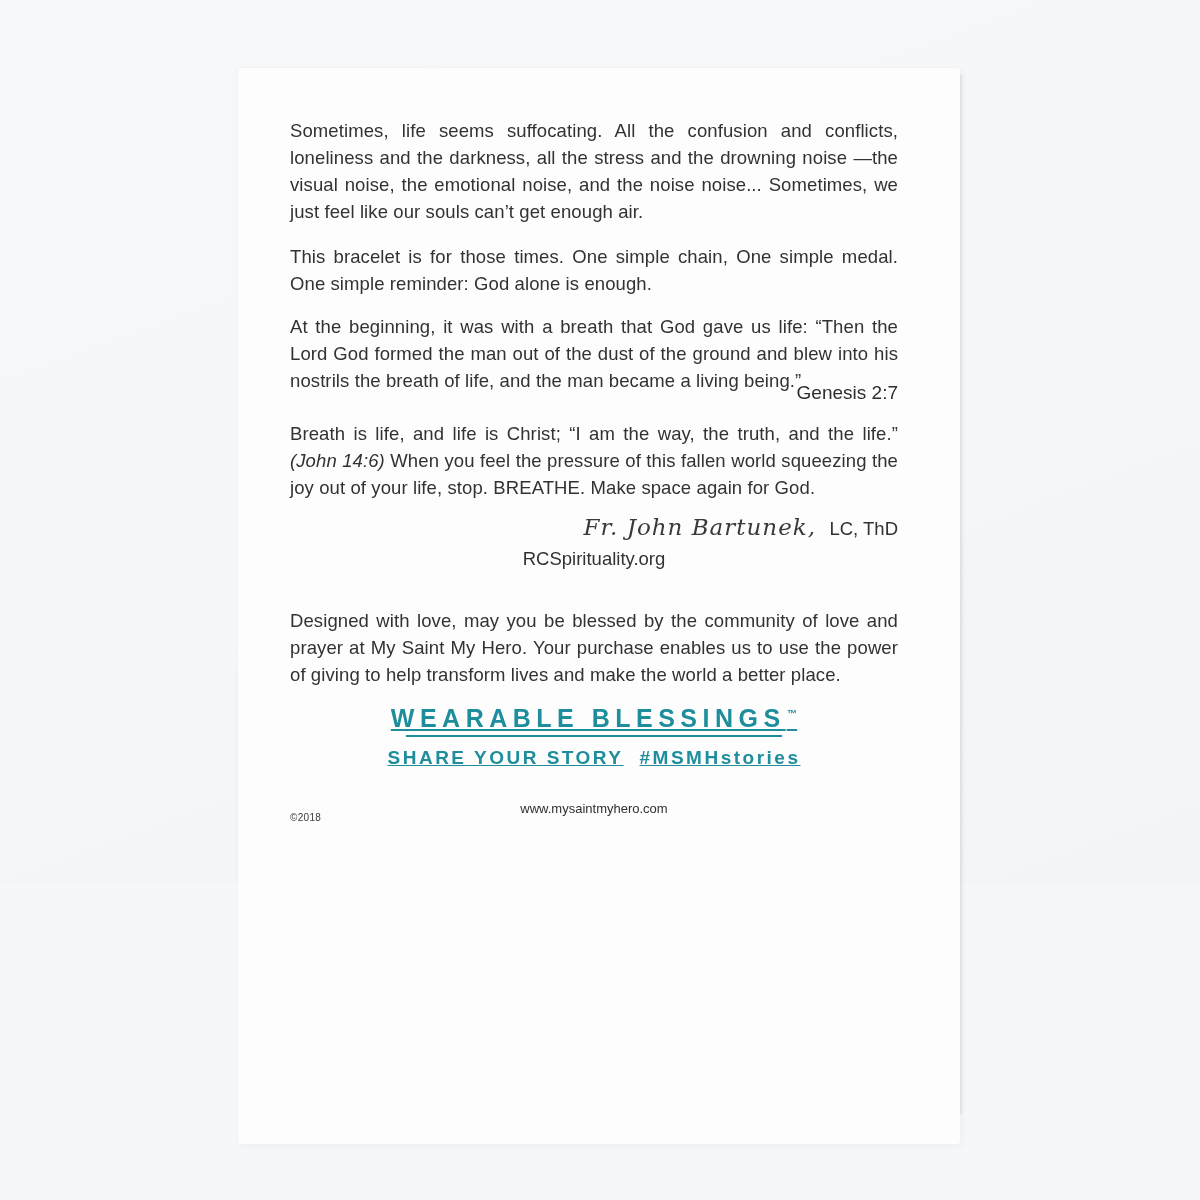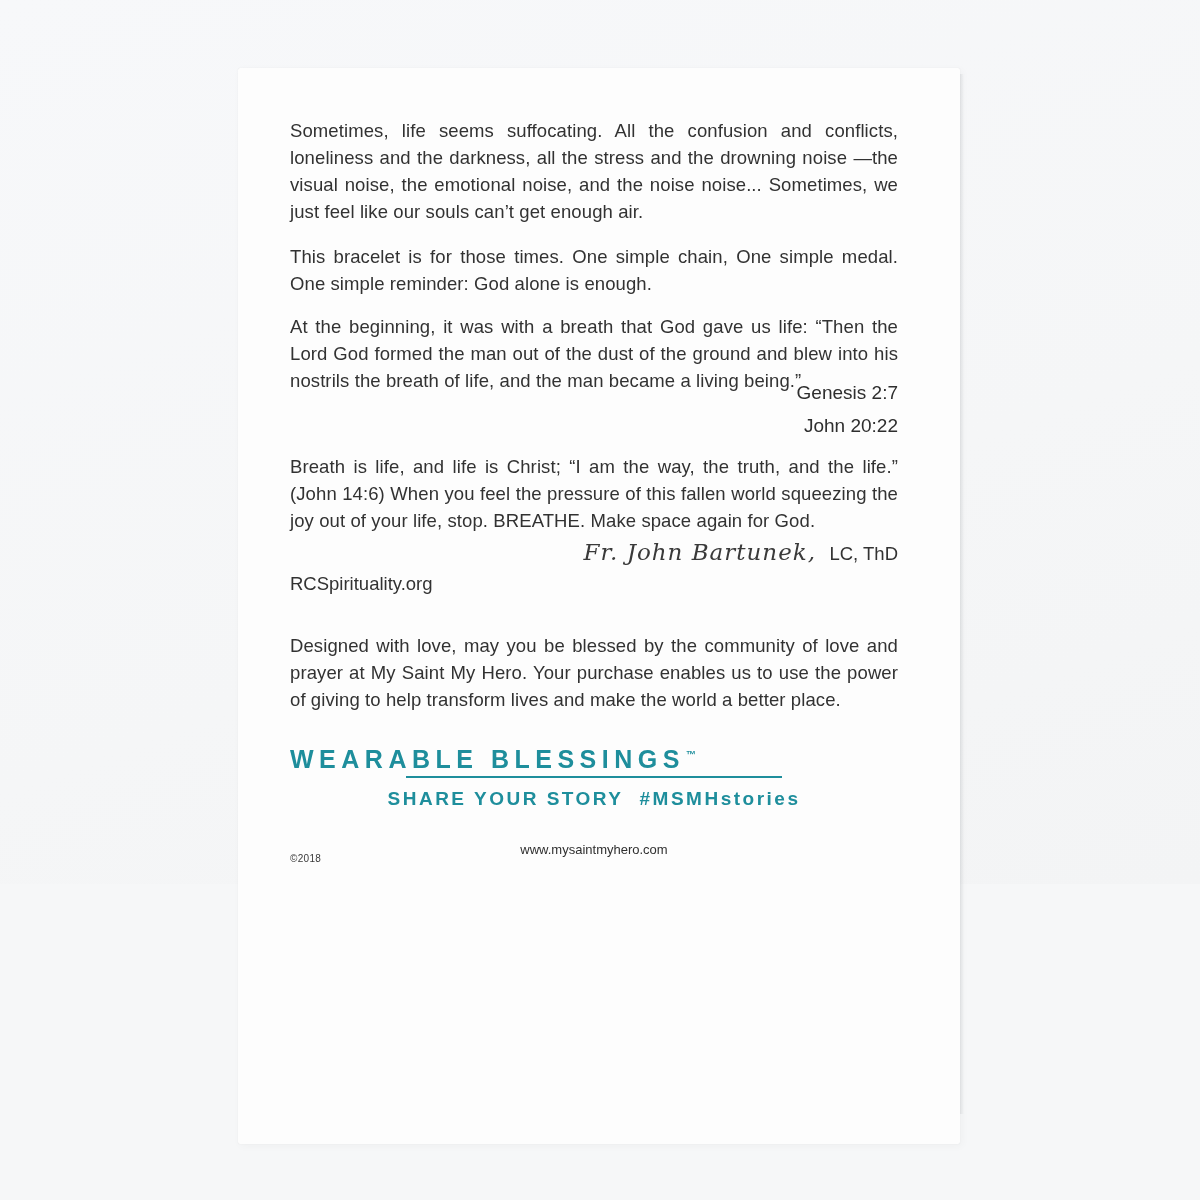--- a/index.html
+++ b/index.html
@@ -46,54 +46,56 @@
     line-height: 27px;
     color: #2e2e2e;
     text-align: right;
   }
   .cite-genesis { margin-top: -15px; }
   .cite-john   { margin-top: 6px; }
   .p-bracelet  { margin-top: 18px; }
   .p-genesis   { margin-top: 16px; }
   .p-john      { margin-top: 21px; }
   .p-breath    { margin-top: 14px; }
-  .inline-ref  { }
+  .inline-ref  { font-style: italic; }
   .signature-row {
-    margin-top: 2px;
+    margin-top: 10px;
     text-align: right;
     line-height: 32px;
     white-space: nowrap;
   }
   .signature-name {
     font-family: "DejaVu Serif", serif;
     font-style: italic;
     font-size: 23px;
     color: #3a3a3a;
     letter-spacing: 1px;
   }
   .signature-credentials {
     font-size: 18.5px;
     color: #323232;
     margin-left: 9px;
   }
   .org-line {
-    text-align: left;
+    text-align: center;
     font-size: 18.5px;
     line-height: 26px;
     color: #323232;
   }
   .p-closing { margin-top: 35px; }
   .brand-wordmark {
-    margin-top: 29px;
+    margin-top: 13px;
+    text-align: center;
     color: #1e8e9c;
     font-weight: bold;
     font-size: 25px;
     letter-spacing: 5.5px;
     line-height: 26px;
     white-space: nowrap;
+    text-decoration: underline;
   }
   .brand-tm {
     font-size: 10px;
     vertical-align: 10px;
     letter-spacing: 0.5px;
     margin-left: 1px;
   }
   .brand-rule {
     width: 376px;
     height: 2px;
@@ -102,20 +104,21 @@
   }
   .brand-tagline {
     margin-top: 9px;
     text-align: center;
     color: #1e8e9c;
     font-weight: bold;
     font-size: 19px;
     letter-spacing: 2.5px;
     line-height: 24px;
     white-space: nowrap;
+    text-decoration: underline;
   }
   .tagline-hashtag { margin-left: 16px; }
   .footer-row {
     position: relative;
     margin-top: 25px;
     height: 27px;
   }
   .copyright {
     position: absolute;
     left: 0; top: 17px;
@@ -140,21 +143,20 @@
 
       <p class="para p-intro">Sometimes, life seems suffocating. All the confusion and conflicts, loneliness and the darkness, all the stress and the drowning noise —the visual noise, the emotional noise, and the noise noise... Sometimes, we just feel like our souls can’t get enough air.</p>
 
       <p class="para p-bracelet">This bracelet is for those times. One simple chain, One simple medal. One simple reminder: God alone is enough.</p>
 
       <p class="para p-genesis">At the beginning, it was with a breath that God gave us life: “Then the Lord God formed the man out of the dust of the ground and blew into his nostrils the breath of life, and the man became a living being.”</p>
 
       <p class="cite cite-genesis">Genesis 2:7</p>
 
 
-      <p class="cite cite-john">John 20:22</p>
 
       <p class="para p-breath"><span>Breath is life, and life is Christ; “I am the way, the truth, and the life.” </span><span class="inline-ref">(John 14:6)</span><span> When you feel the pressure of this fallen world squeezing the joy out of your life, stop. BREATHE. Make space again for God.</span></p>
 
       <div class="signature-row">
         <span class="signature-name">Fr. John Bartunek,</span>
         <span class="signature-credentials">LC, ThD</span>
       </div>
 
       <div class="org-line">RCSpirituality.org</div>
 

